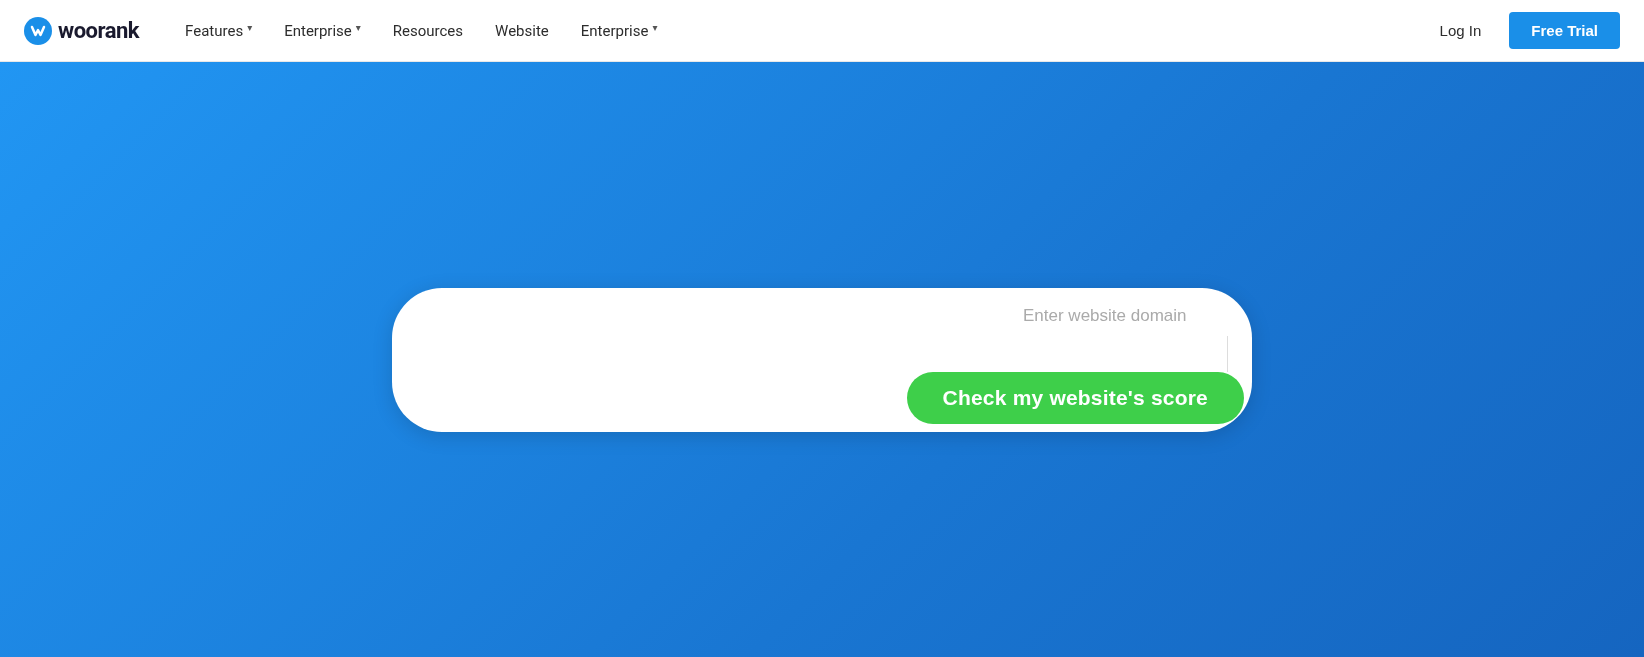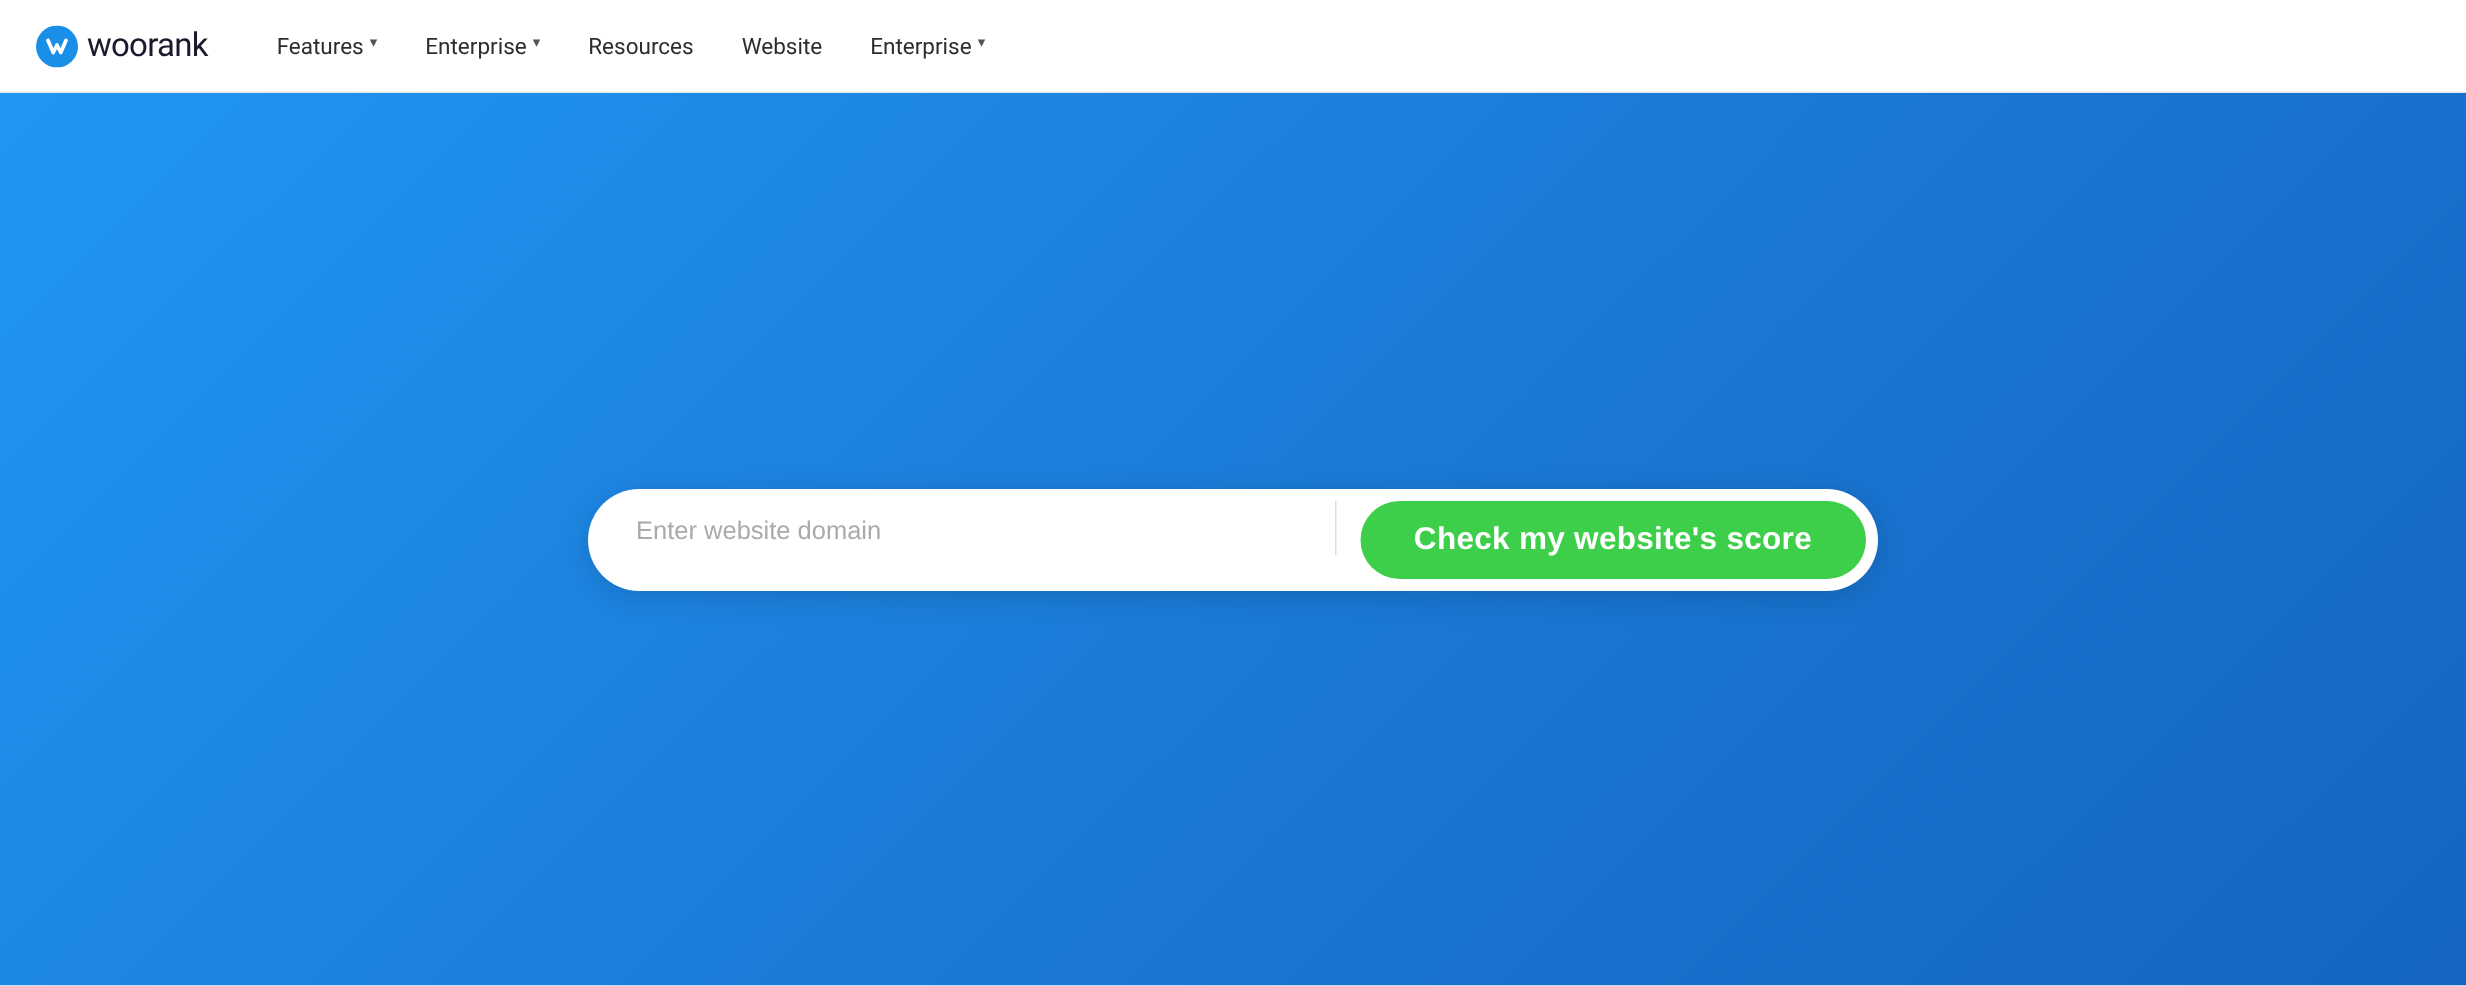--- a/index.html
+++ b/index.html
@@ -33,21 +33,21 @@
       text-decoration: none;
     }
 
     .logo-icon {
       width: 28px;
       height: 28px;
     }
 
     .logo-text {
       font-size: 22px;
-      font-weight: 400;
+      font-weight: 700;
       color: #1a1a2e;
       letter-spacing: -0.5px;
       text-align: center;
     }
 
     .navbar-nav {
       display: flex;
       align-items: center;
       gap: 4px;
       flex: 1;
@@ -127,27 +127,28 @@
       color: rgba(255, 255, 255, 0.92);
       max-width: 800px;
       line-height: 1.65;
       margin-bottom: 50px;
       font-weight: 400;
     }
 
     
     .search-container {
       display: flex;
-      align-items: flex-start;
+      align-items: flex-end;
       background: #ffffff;
       border-radius: 50px;
       padding: 8px 8px 8px 32px;
       width: 860px;
       max-width: 100%;
       box-shadow: 0 4px 20px rgba(0,0,0,0.15);
+      flex-direction: column;
     }
 
     .search-input {
       flex: 1;
       border: none;
       outline: none;
       font-size: 17px;
       color: #333;
       background: transparent;
       padding: 10px 0;
@@ -203,20 +204,24 @@
     </div>
     <div class="nav-item">
       <span>Website</span>
     </div>
     <div class="nav-item">
       <span>Enterprise</span>
       <span class="nav-chevron">▾</span>
     </div>
   </div>
 
+  <div class="navbar-actions">
+    <button class="btn-login">Log In</button>
+    <button class="btn-free-trial">Free Trial</button>
+  </div>
 </nav>
 
 <section class="hero">
 
   <div class="search-container">
     <input class="search-input" type="text" placeholder="Enter website domain" style="">
     <div class="search-divider"></div>
     <button class="btn-check-score">Check my website's score</button>
   </div>
 </section>

